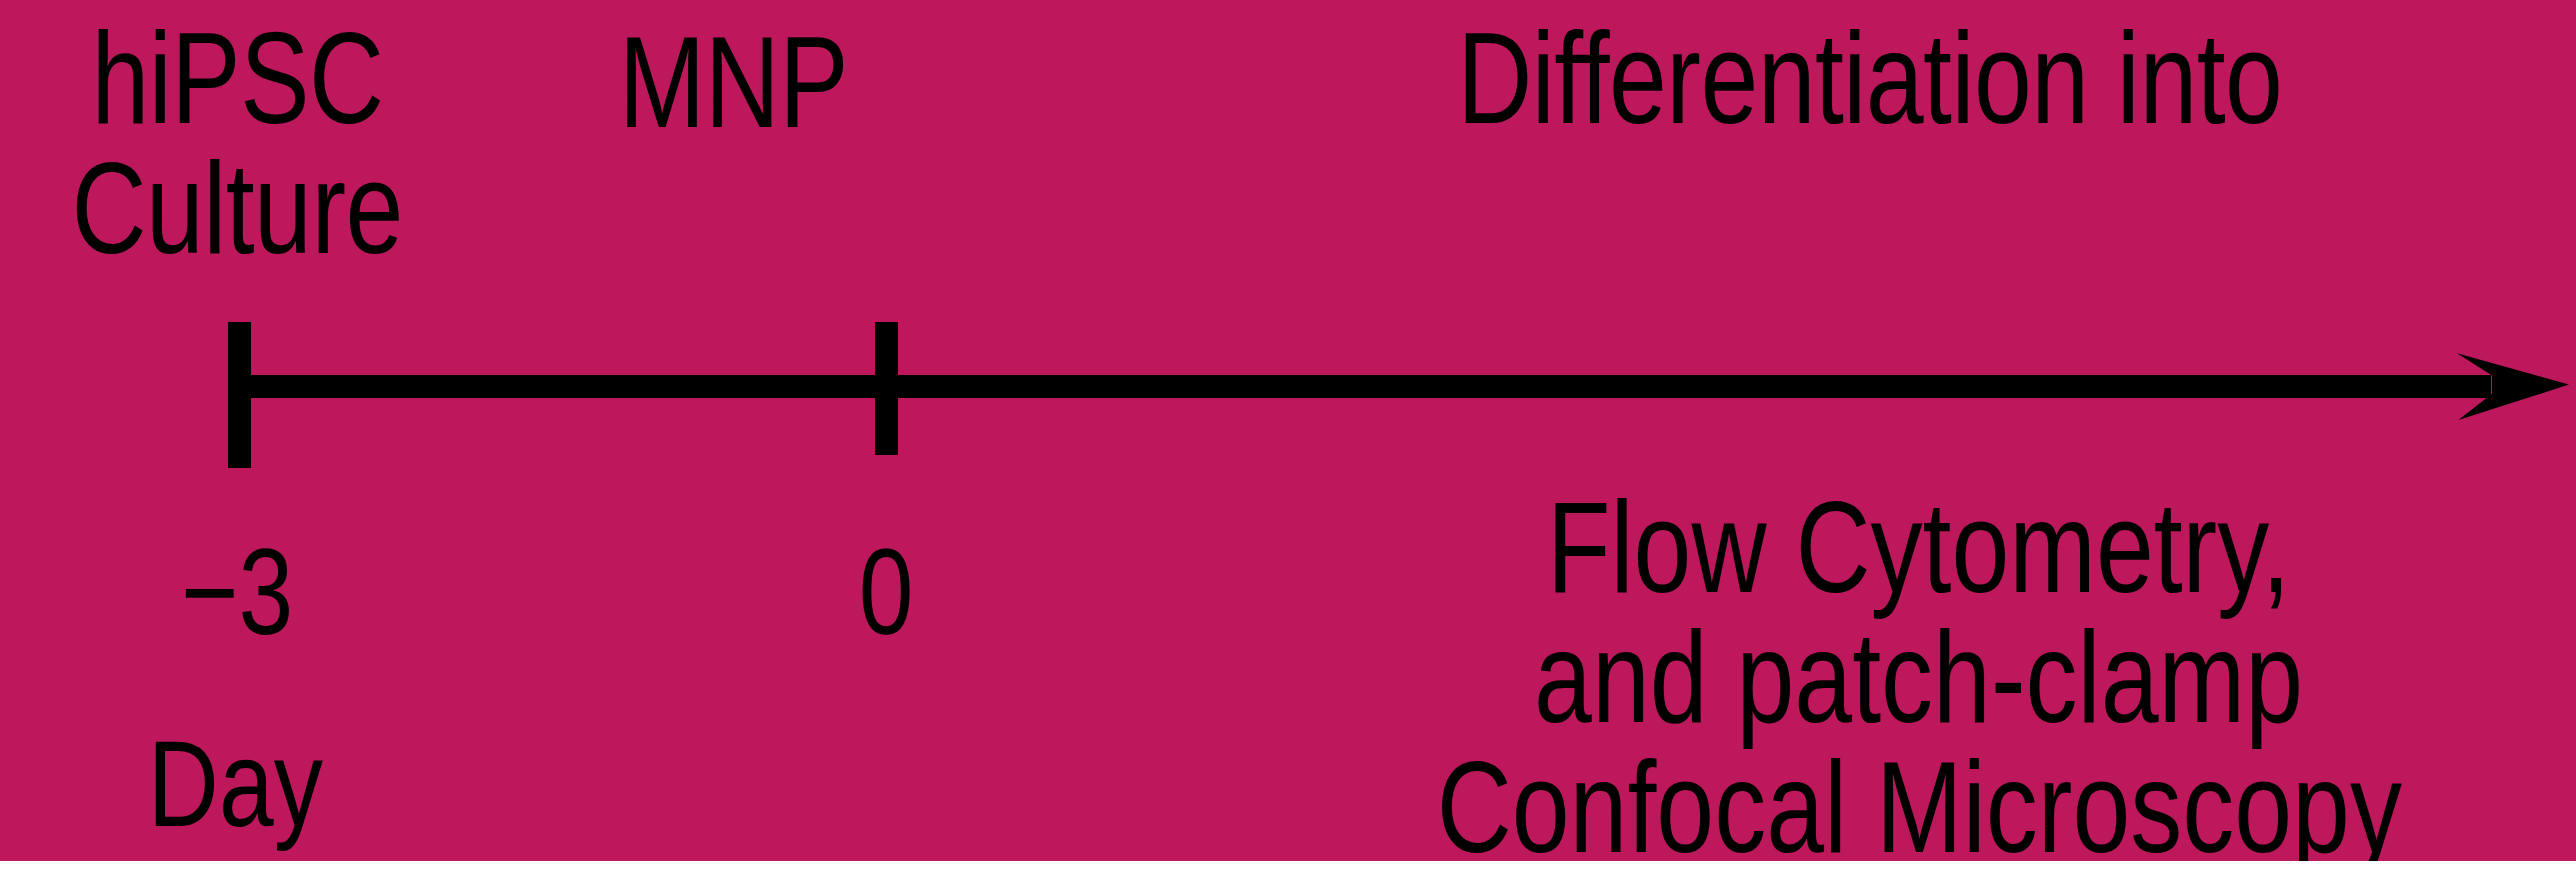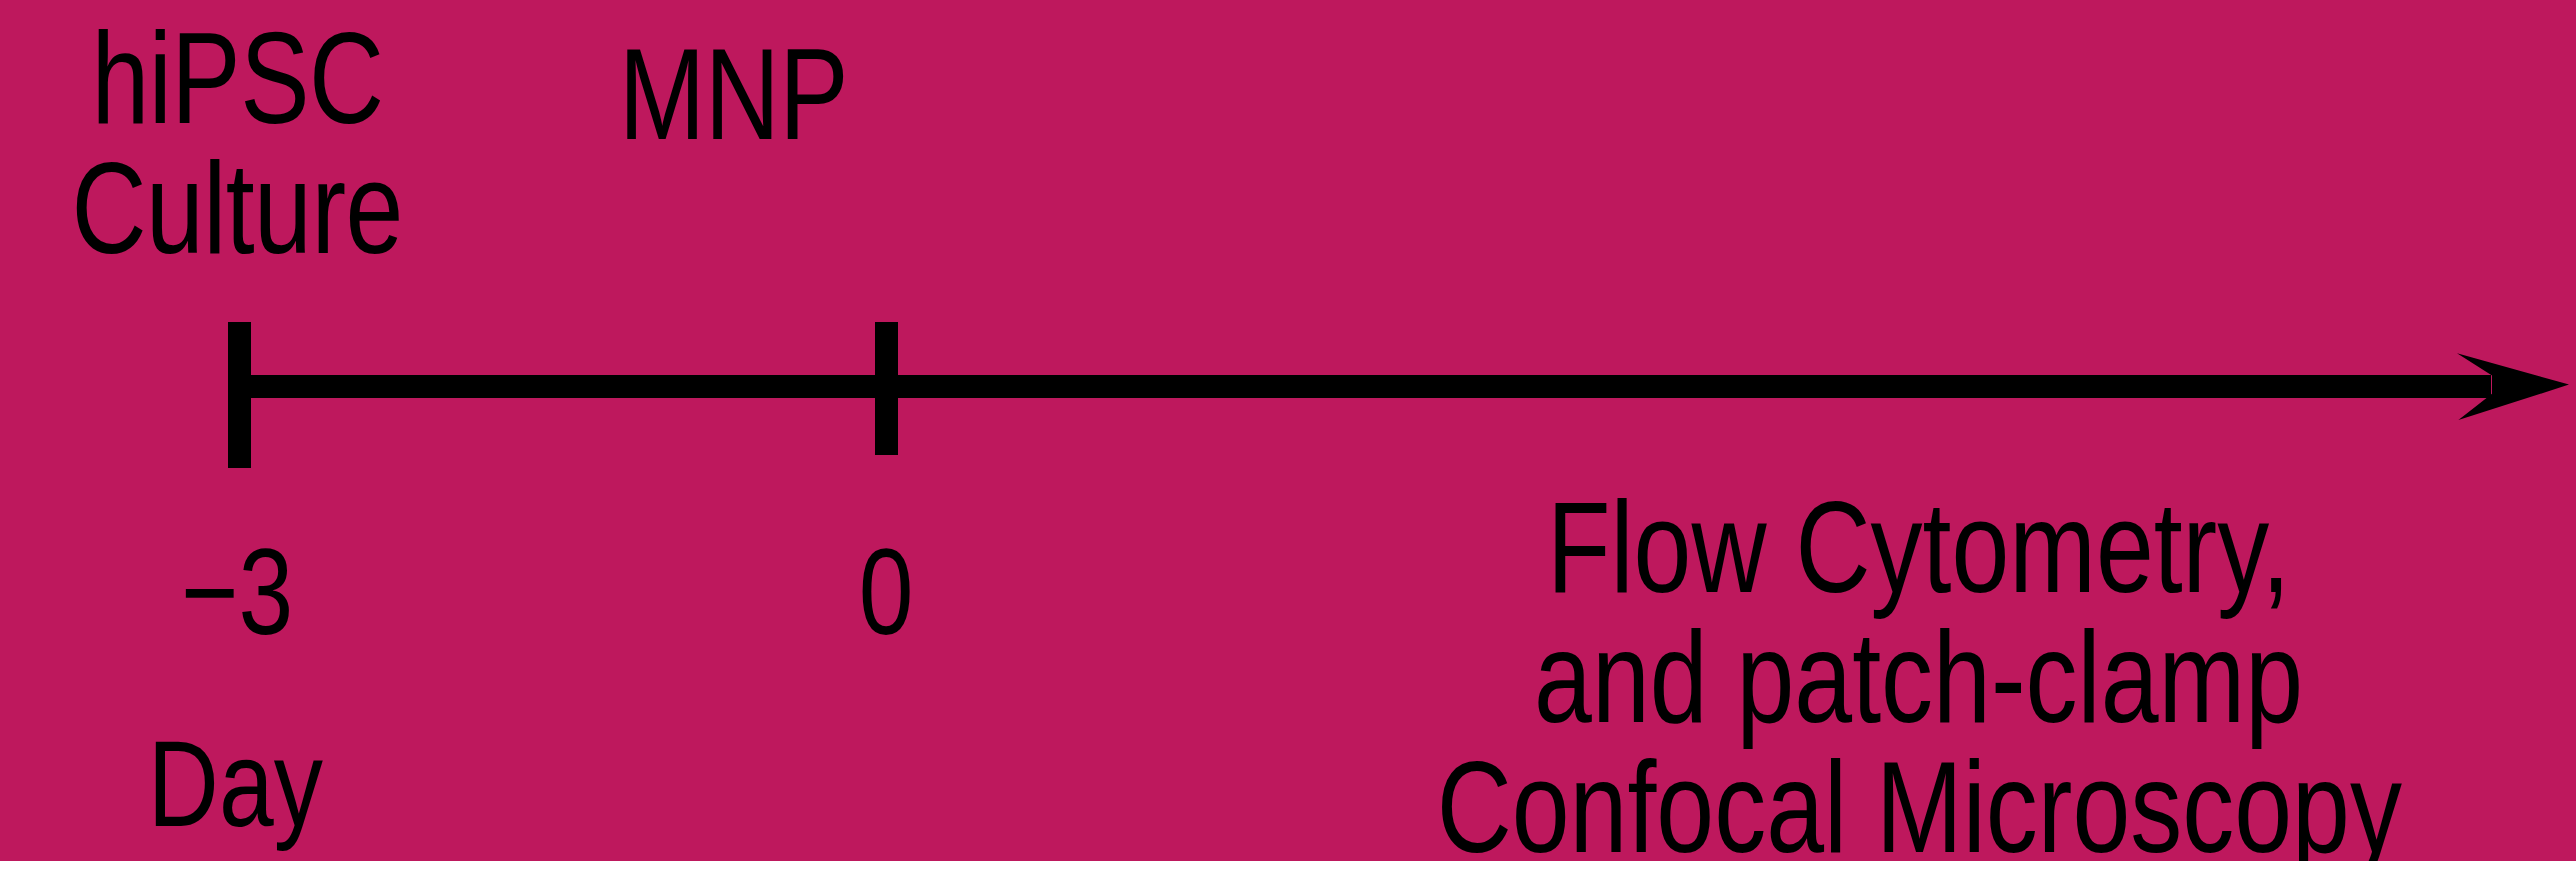--- a/index.html
+++ b/index.html
@@ -98,25 +98,26 @@
 </head>
 <body>
 
 <div id="stage">
 
   <div class="tblock stage-label center" id="stage-hipsc-culture" style="left:-7px; top:12.6px; width:489px;">
     <span class="tline"><span class="cond">hiPSC</span></span>
     <span class="tline"><span class="cond">Culture</span></span>
   </div>
 
-  <div class="tblock stage-label center" id="stage-mnp-transfection" style="left:482px; top:29px; width:502px;">
+  <div class="tblock stage-label center" id="stage-mnp-transfection" style="left:482px; top:17px; width:502px;">
     <span class="tline"><span class="cond">MNP</span></span>
   </div>
 
   <div class="tblock stage-label center" id="stage-differentiation" style="left:1354px; top:12.6px; width:824px;">
+    <span class="tline"><span class="cond">Differentiation into</span></span>
   </div>
 
   <div id="axis-line"></div>
 
   <div class="tick" id="tick-day-minus3"></div>
   <div class="tick" id="tick-day-0"></div>
 
   <div id="arrow-head">
     <svg viewBox="0 0 170 118" preserveAspectRatio="none" aria-hidden="true">
       <path d="M 10 12 L 170 57 L 12 108 L 60 70 L 60 44 Z" fill="#000000"></path>

